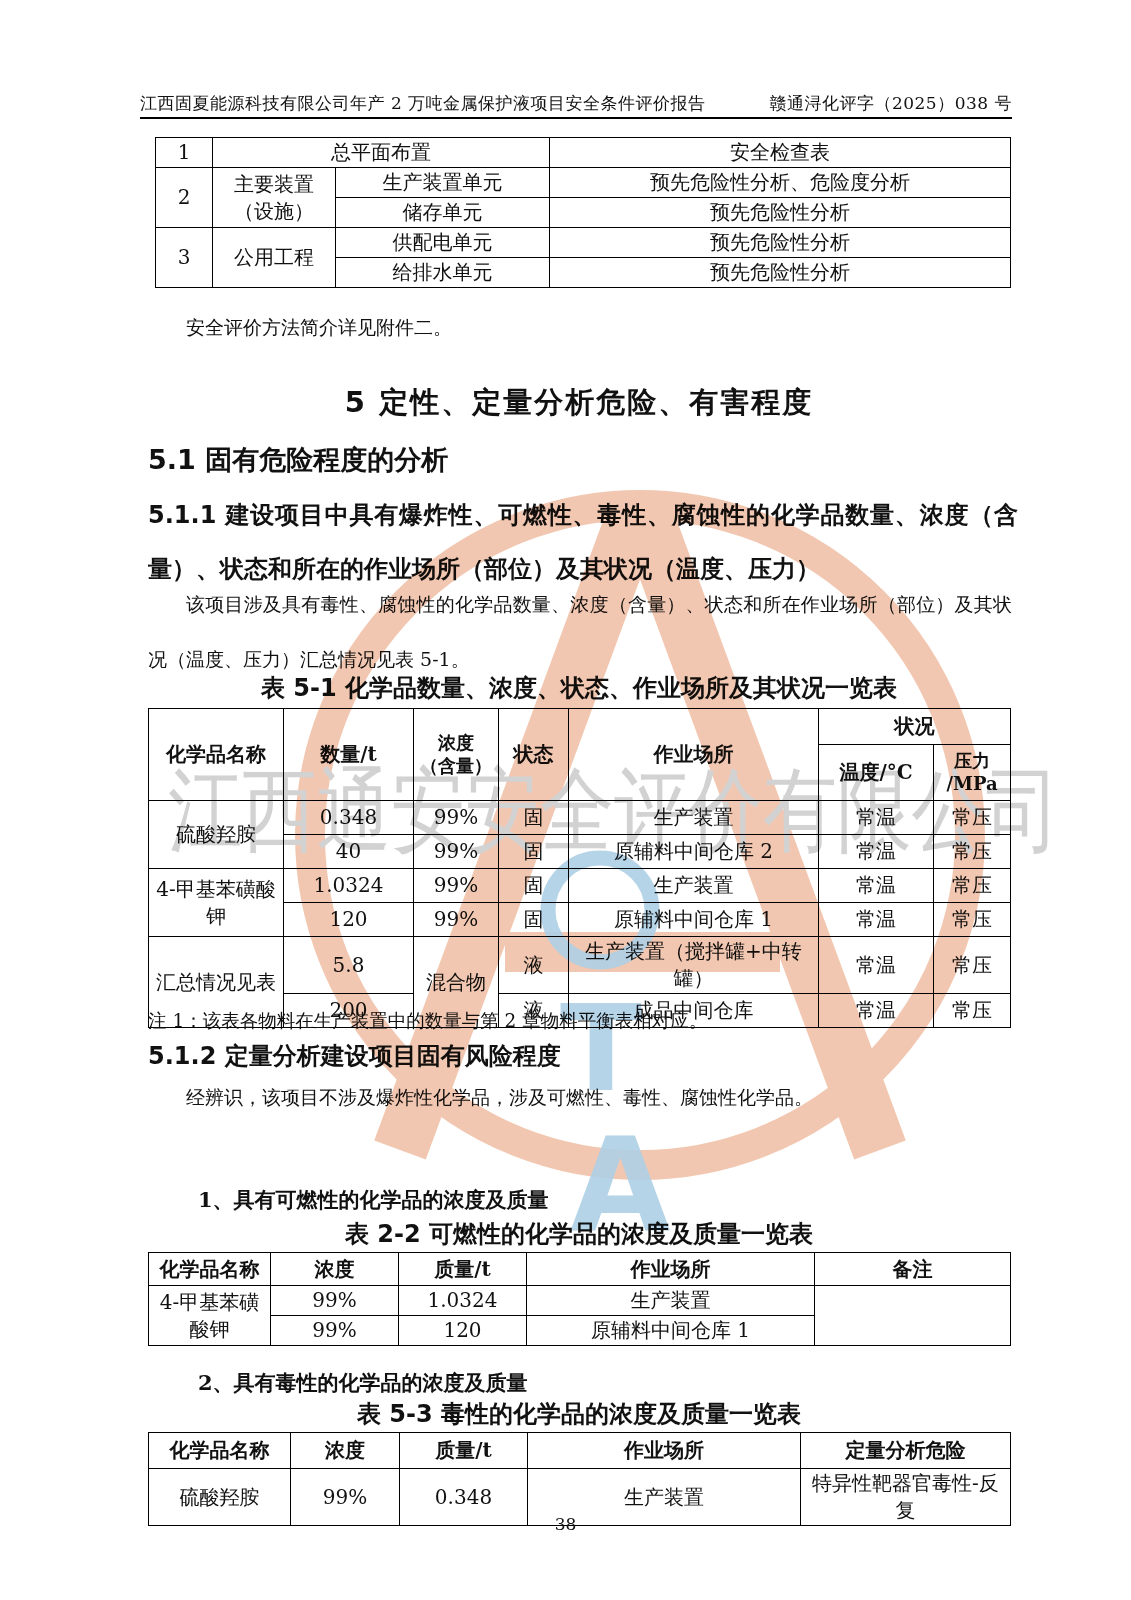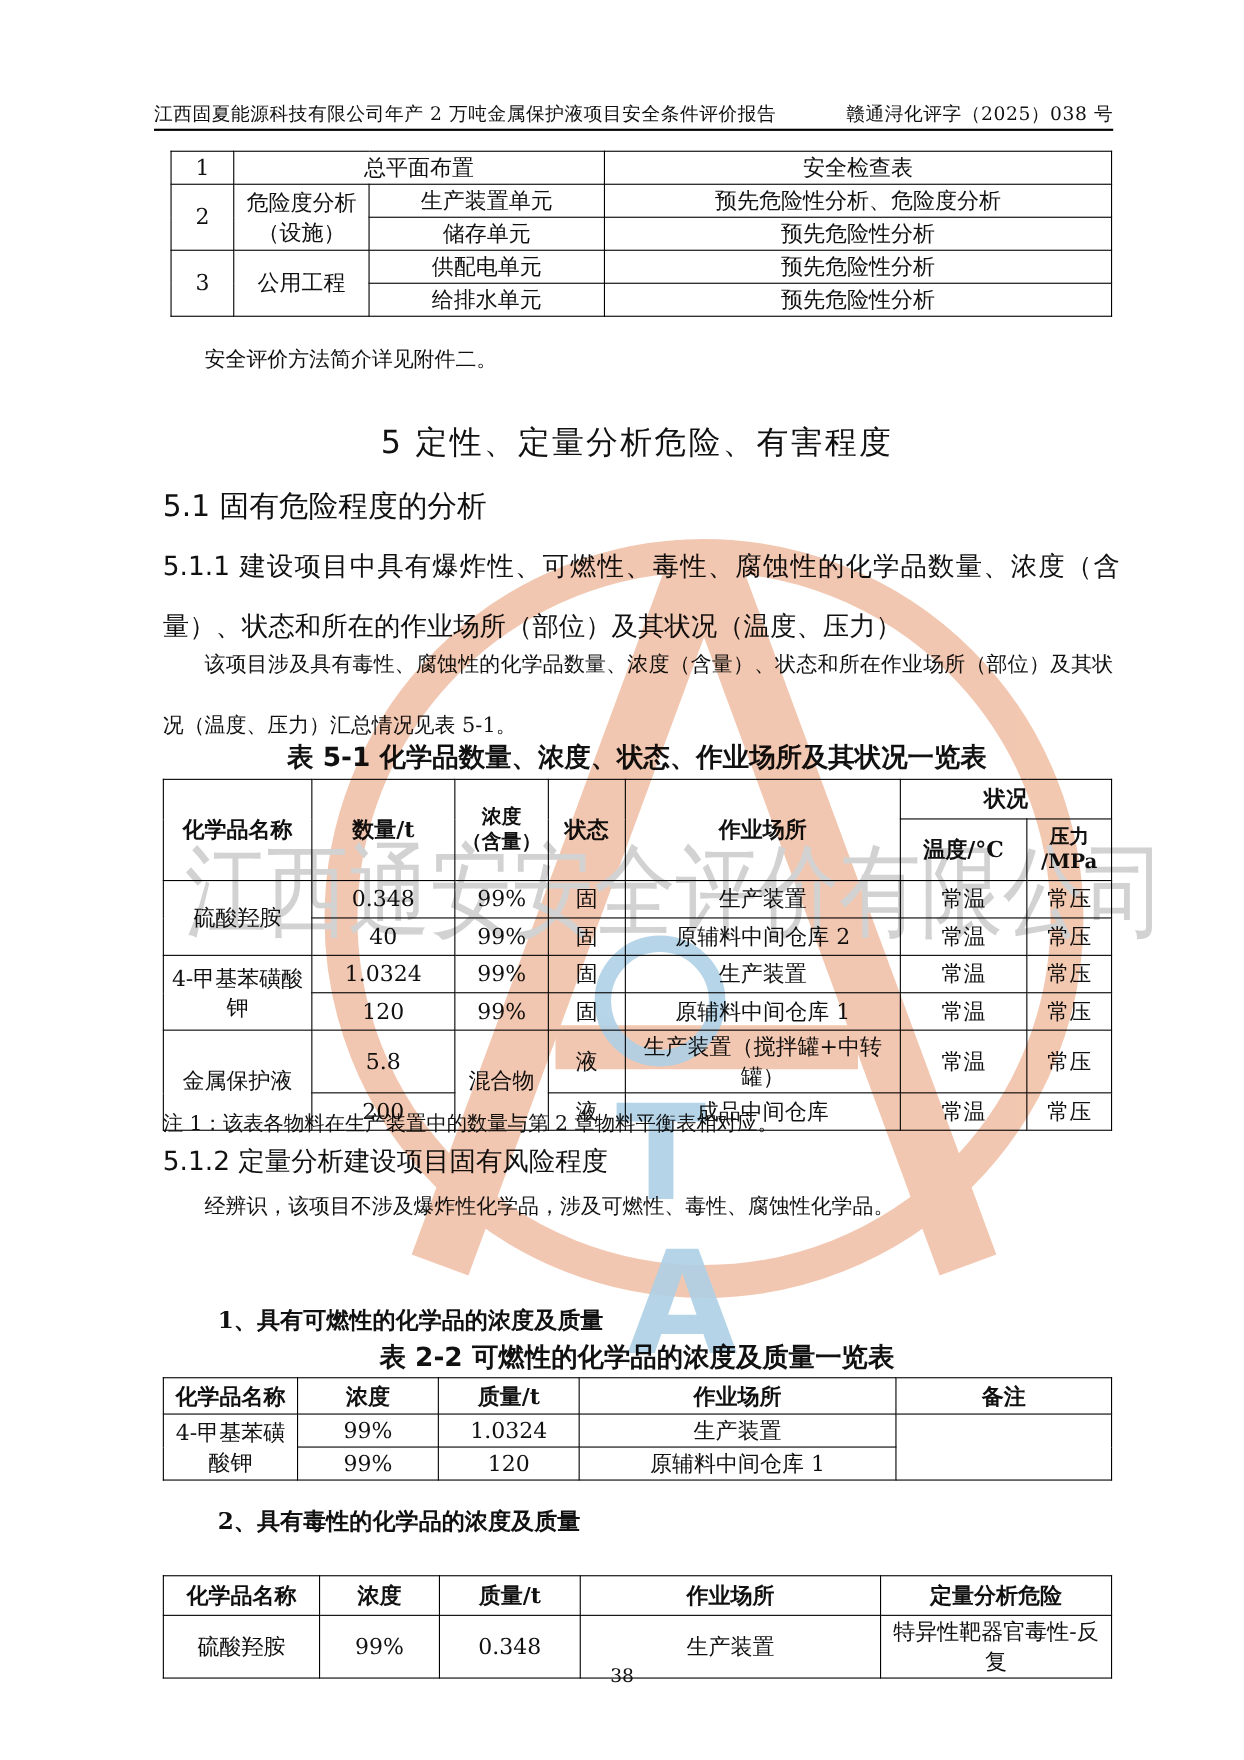--- a/index.html
+++ b/index.html
@@ -21,21 +21,21 @@
     font-size:20px; font-weight:normal; padding:1px 4px; line-height:1.35;
     overflow:hidden;
   }
   table.t th { font-weight:bold; }
   
   .intro-tbl { top:137px; left:155px; width:855px; }
   .intro-tbl tr { height:30px; }
   
   .body-p { font-size:19px; line-height:55px; text-align:justify; }
   .indent { text-indent:2em; }
-  .h-sans { font-family:"DejaVu Sans","Liberation Sans",sans-serif; font-weight:normal; }
+  .h-sans { font-family:"DejaVu Sans","Liberation Sans",sans-serif; font-weight:bold; }
   .h5 { top:383px; left:148px; width:862px; text-align:center; font-size:29px; letter-spacing:2px; }
   .h51 { top:442px; left:148px; font-size:27px; }
   .h511 { top:488px; left:148px; width:870px; font-size:24px; line-height:54px; text-align:justify; }
   .p511 { top:577px; left:148px; width:864px; }
   .tbl-title { text-align:center; font-size:24px; font-family:"DejaVu Sans","Liberation Sans",sans-serif; font-weight:bold; }
   .t51-title { top:672px; left:148px; width:862px; }
   .t51 { top:708px; left:148px; width:862px; }
   .t51 tr.hr1 { height:36px; }
   .t51 tr.hr2 { height:56px; }
   .t51 tr.dr  { height:34px; }
@@ -79,21 +79,21 @@
         <col style="width:461px">
       </colgroup>
     <tbody>
         <tr>
       <td>1</td>
       <td colspan="2">总平面布置</td>
       <td>安全检查表</td>
     </tr>
     <tr>
       <td rowspan="2">2</td>
-      <td rowspan="2">危险度分析（设施）</td>
+      <td rowspan="2">主要装置（设施）</td>
       <td>生产装置单元</td>
       <td>预先危险性分析、危险度分析</td>
     </tr>
     <tr>
       <td>储存单元</td>
       <td>预先危险性分析</td>
     </tr>
     <tr>
       <td rowspan="2">3</td>
       <td rowspan="2">公用工程</td>
@@ -173,21 +173,21 @@
     </tr>
     <tr class="dr">
       <td>120</td>
       <td>99%</td>
       <td>固</td>
       <td>原辅料中间仓库 1</td>
       <td>常温</td>
       <td>常压</td>
     </tr>
     <tr class="dr">
-      <td rowspan="2">金属保护液</td>
+      <td rowspan="2">汇总情况见表</td>
       <td>5.8</td>
       <td rowspan="2">混合物</td>
       <td>液</td>
       <td>生产装置（搅拌罐+中转罐）</td>
       <td>常温</td>
       <td>常压</td>
     </tr>
     <tr class="dr">
       <td>200</td>
       <td>液</td>
@@ -231,20 +231,21 @@
     <tr class="dr">
       <td>99%</td>
       <td>120</td>
       <td>原辅料中间仓库 1</td>
     </tr>
   </tbody>
     </table>
 
   <p class="abs body-p item item2">2、具有毒性的化学品的浓度及质量</p>
 
+  <div class="abs tbl-title t53-title">表 5-3  毒性的化学品的浓度及质量一览表</div>
   <table class="t abs t53">
     <colgroup>
       <col style="width:142px">
         <col style="width:109px">
         <col style="width:128px">
         <col style="width:273px">
         <col style="width:210px">
     </colgroup>
     <tbody>
         <tr class="hr">

